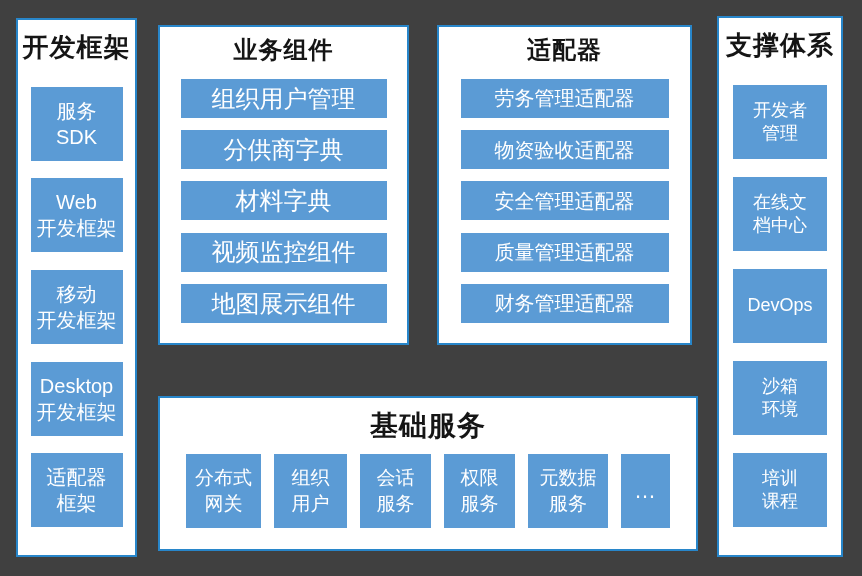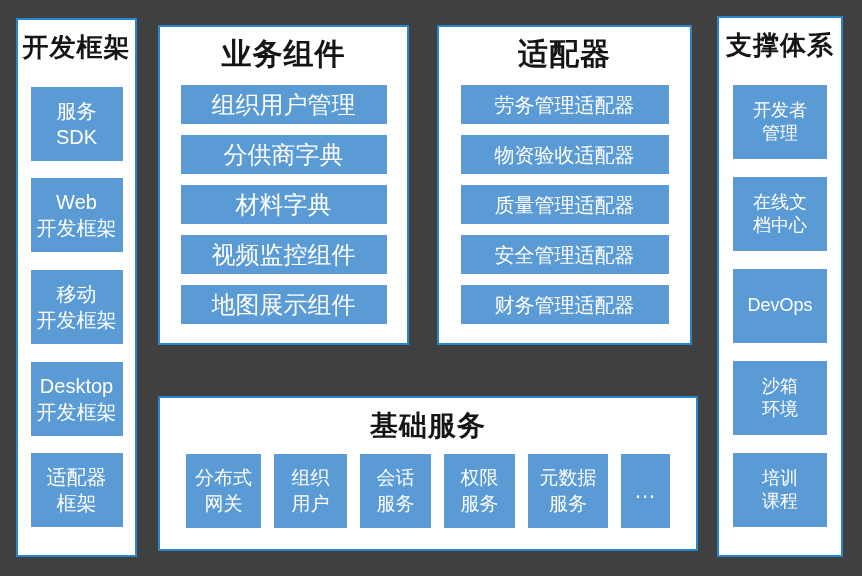--- a/index.html
+++ b/index.html
@@ -26,21 +26,21 @@
 
   .panel-title {
     text-align:center;
     color:#151515;
     font-weight:600;
     line-height:1.2;
     letter-spacing:1px;
     flex:0 0 auto;
   }
   .side-title   { font-size:26px; padding:12px 0 2px; }
-  .mid-title    { font-size:30px; padding:9px 0 0; }
+  .mid-title    { font-size:24px; padding:9px 0 0; }
   .bas-title    { font-size:28px; padding:11px 0 0; }
 
   .stack {
     flex:1 1 auto;
     display:flex;
     flex-direction:column;
     align-items:center;
     justify-content:space-evenly;
   }
   .side-stack { padding:4px 0 10px; }
@@ -104,22 +104,22 @@
       <div class="box mid-box">视频监控组件</div>
       <div class="box mid-box">地图展示组件</div>
     </div>
   </div>
 
   <div class="panel" id="panel-adp">
     <div class="panel-title mid-title">适配器</div>
     <div class="stack mid-stack">
       <div class="box adp-box">劳务管理适配器</div>
       <div class="box adp-box">物资验收适配器</div>
+      <div class="box adp-box">安全管理适配器</div>
       <div class="box adp-box">质量管理适配器</div>
-      <div class="box adp-box">安全管理适配器</div>
       <div class="box adp-box">财务管理适配器</div>
     </div>
   </div>
 
   <div class="panel" id="panel-sup">
     <div class="panel-title side-title">支撑体系</div>
     <div class="stack side-stack">
       <div class="box sup-box">开发者
 管理</div>
       <div class="box sup-box">在线文

